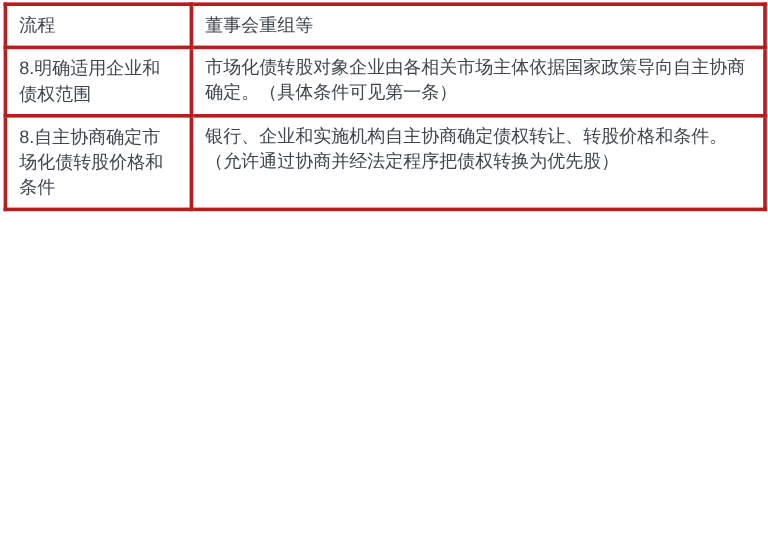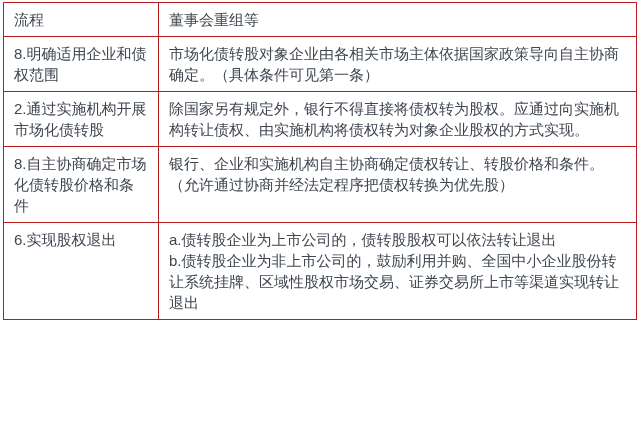--- a/index.html
+++ b/index.html
@@ -19,31 +19,31 @@
     overflow: hidden;
   }
   table.regulation-table {
     border-collapse: collapse;
     width: 633px;
     table-layout: fixed;
     border: 1px solid #5f5f5f;
   }
   table.regulation-table th,
   table.regulation-table td {
-    border: 1px solid #b91c1c;
+    border: 3px solid #b91c1c;
     padding: 6px 10px 6px 10px;
     vertical-align: top;
     text-align: left;
     font-weight: normal;
     word-break: break-all;
     overflow-wrap: break-word;
   }
   col.col-process  { width: 155px; }
   col.col-regulation { width: 478px; }
-  td.regulation-cell { white-space: pre-line; }
+  td.regulation-cell { white-space: pre-line; font-family: Liberation Mono, monospace; }
 </style>
 </head>
 <body>
 
 <table class="regulation-table">
   <colgroup>
     <col class="col-process">
     <col class="col-regulation">
   </colgroup>
   <thead>
@@ -51,26 +51,17 @@
       <th>流程</th>
       <th>董事会重组等</th>
     </tr>
   </thead>
   <tbody>
     <tr>
       <td class="process-cell">8.明确适用企业和债权范围</td>
       <td class="regulation-cell">市场化债转股对象企业由各相关市场主体依据国家政策导向自主协商确定。（具体条件可见第一条）</td>
     </tr>
     <tr>
-      <td class="process-cell">2.通过实施机构开展市场化债转股</td>
-      <td class="regulation-cell">除国家另有规定外，银行不得直接将债权转为股权。应通过向实施机构转让债权、由实施机构将债权转为对象企业股权的方式实现。</td>
-    </tr>
-    <tr>
       <td class="process-cell">8.自主协商确定市场化债转股价格和条件</td>
       <td class="regulation-cell">银行、企业和实施机构自主协商确定债权转让、转股价格和条件。（允许通过协商并经法定程序把债权转换为优先股）</td>
-    </tr>
-    <tr>
-      <td class="process-cell">6.实现股权退出</td>
-      <td class="regulation-cell">a.债转股企业为上市公司的，债转股股权可以依法转让退出
-b.债转股企业为非上市公司的，鼓励利用并购、全国中小企业股份转让系统挂牌、区域性股权市场交易、证券交易所上市等渠道实现转让退出</td>
     </tr>
   </tbody>
 </table>
 
 </body></html>

